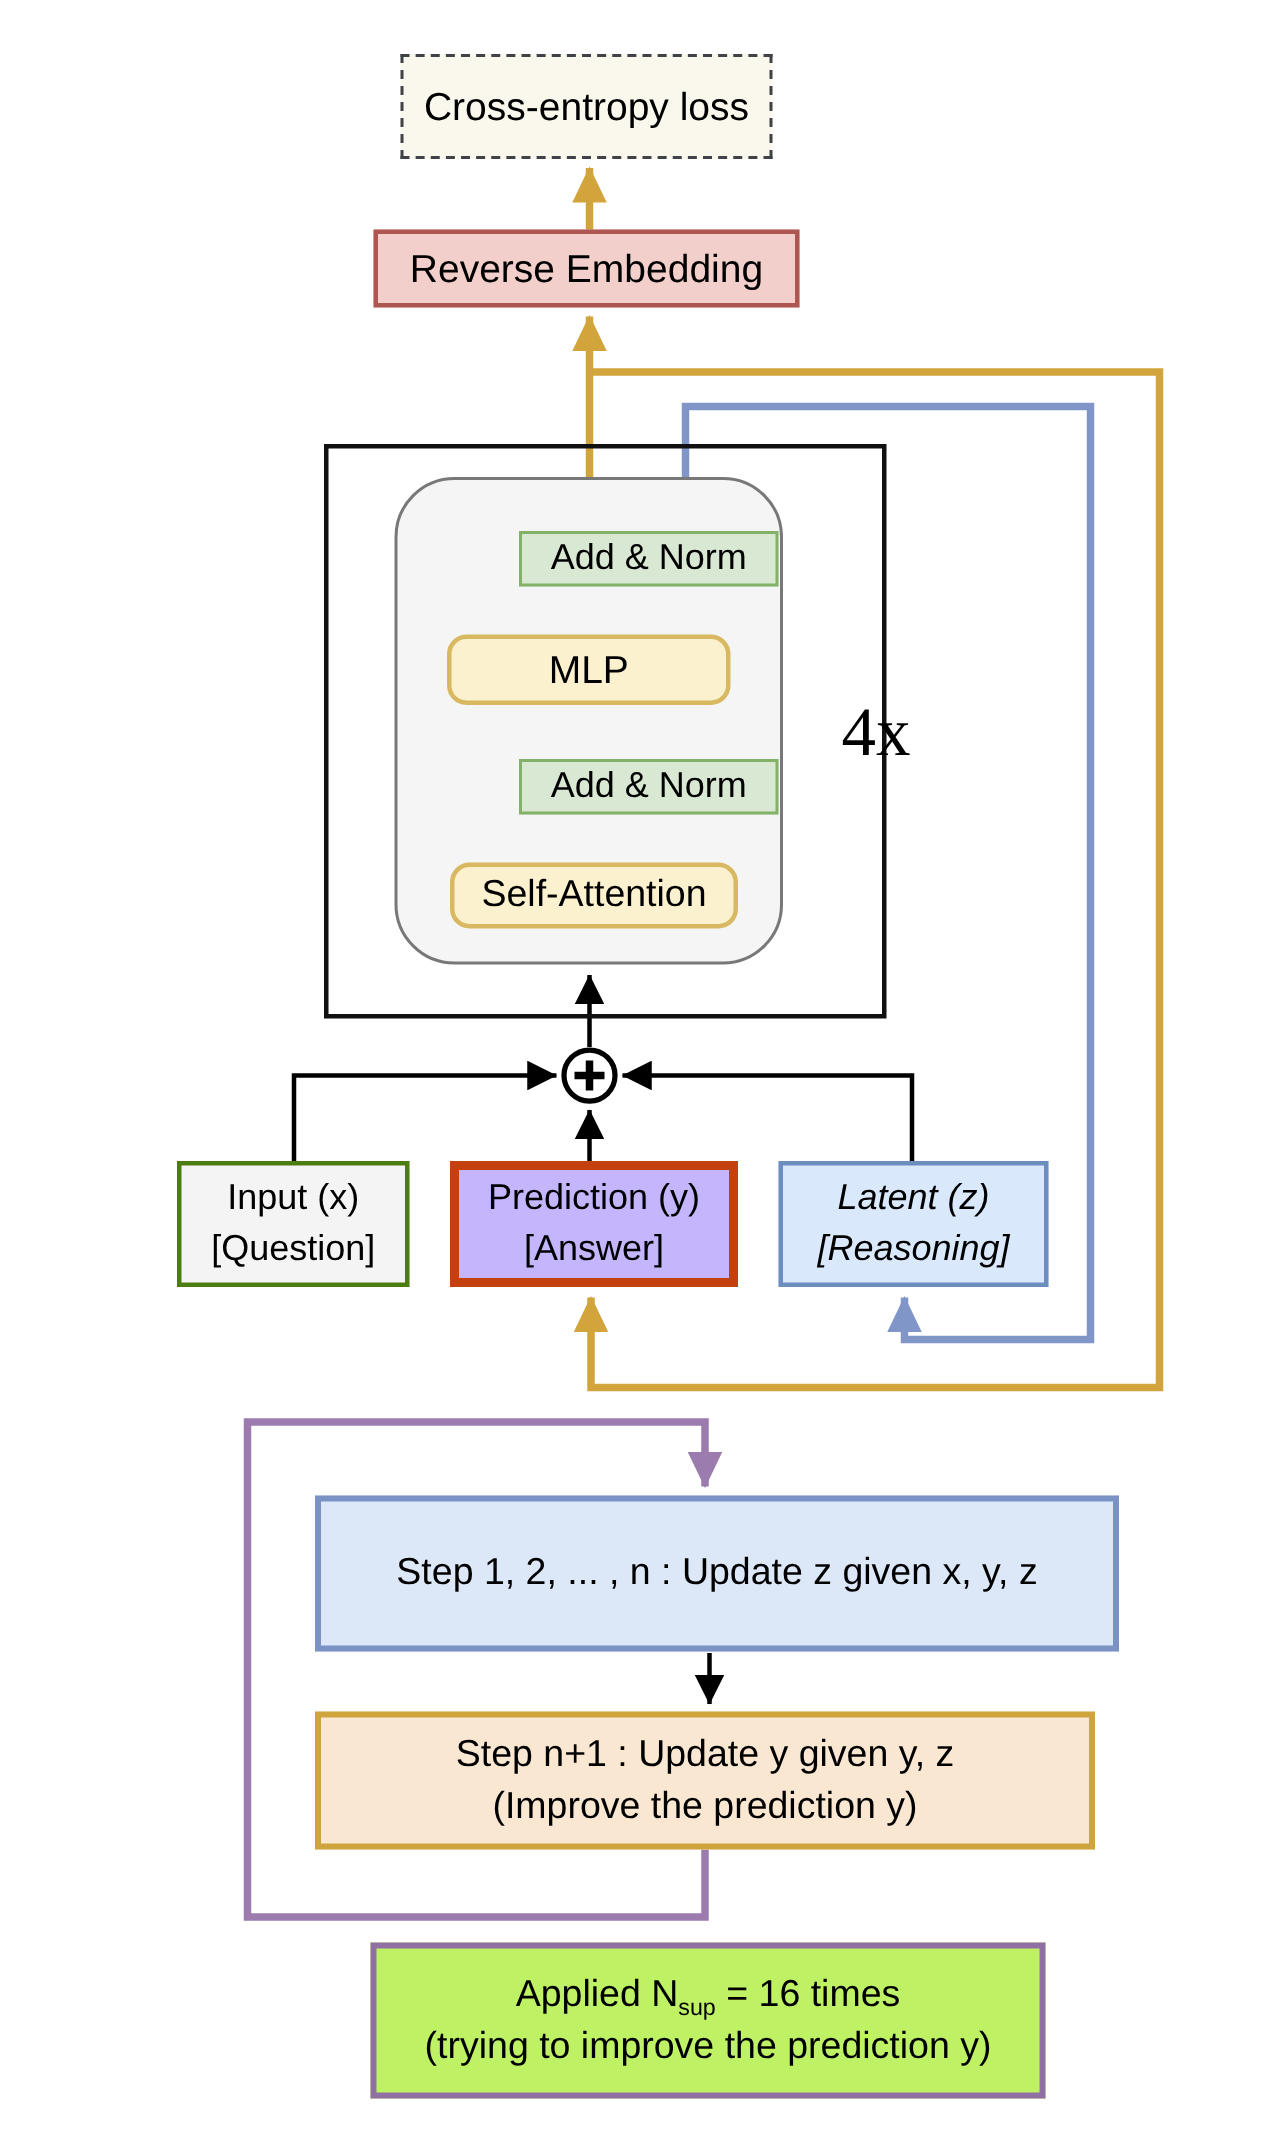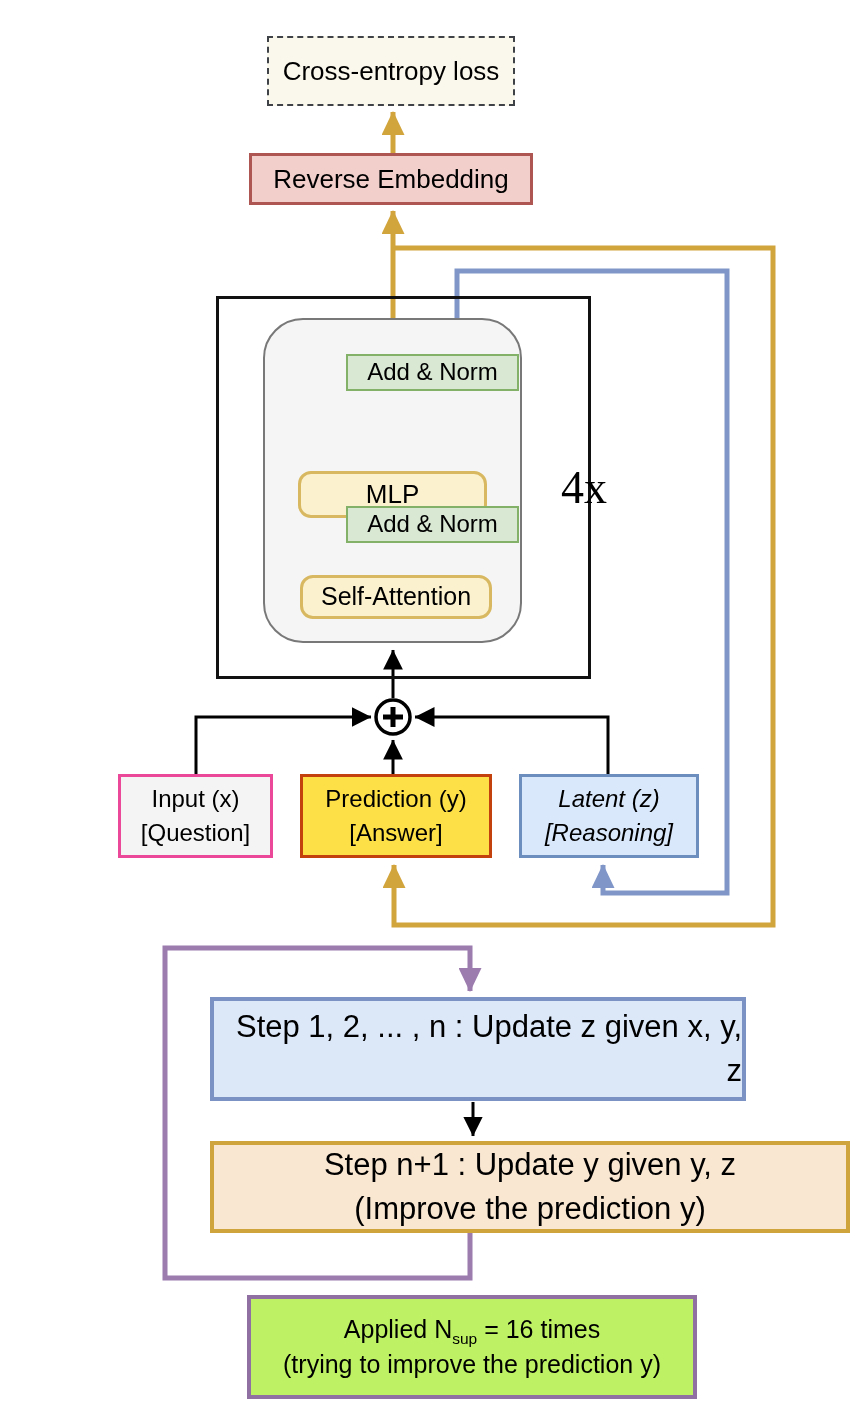--- a/index.html
+++ b/index.html
@@ -30,50 +30,50 @@
     left:263px; top:318px; width:259px; height:325px;
     background:#F5F5F5; border:2px solid #787878; border-radius:40px;
   }
   .green-box {
     background:#D8E8D3; border:2px solid #84B168; font-size:24px;margin-left:40px;
   }
   .an-top { left:306px; top:354px; width:173px; height:37px; }
   .an-bottom { left:306px; top:506px; width:173px; height:37px; }
   .mlp-box {
     left:298px; top:423px; width:189px; height:47px;
-    background:#FBF1CE; border:3px solid #D8B860; border-radius:13px; font-size:26px;margin-top:48px;
+    background:#FBF1CE; border:3px solid #D8B860; border-radius:13px; font-size:26px;
   }
   .attn-box {
     left:300px; top:575px; width:192px; height:44px;
     background:#FBF1CE; border:3px solid #D8B860; border-radius:13px; font-size:25px;
   }
   .repeat-label {
     left:522px; top:464px; width:68px; height:48px;
     font-family:"Liberation Serif","DejaVu Serif",serif; font-size:46px;margin-left:28px;
   }
   .io-box { font-size:24px; }
   .input-box {
     left:118px; top:774px; width:155px; height:84px;
-    background:#F4F4F4; border:3px solid #ec4899;
+    background:#F4F4F4; border:3px solid #4d7c0f;
   }
   .prediction-box {
     left:300px; top:774px; width:192px; height:84px;
-    background:#fde047; border:3px solid #c2410c;
+    background:#c4b5fd; border:6px solid #c2410c;
   }
   .latent-box {
     left:519px; top:774px; width:180px; height:84px;
     background:#DAE8FC; border:3px solid #6C8EBF;font-style:italic;
   }
-  .step-box { font-size:31px; }
+  .step-box { font-size:25px; }
   .step-z-box {
     left:210px; top:997px; width:536px; height:104px;
     background:#DCE7F8; border:4px solid #7B93C4;
   }
   .step-y-box {
-    left:210px; top:1141px; width:640px; height:92px;
+    left:210px; top:1141px; width:520px; height:92px;
     background:#FAE7D2; border:4px solid #D0A43C;
   }
   .note-box {
     left:247px; top:1295px; width:450px; height:104px;
     background:#bef264; border:4px solid #9070A2; font-size:25px;
   }
   .note-box sub { font-size:0.62em; line-height:0; }
 </style>
 </head>
 <body>

